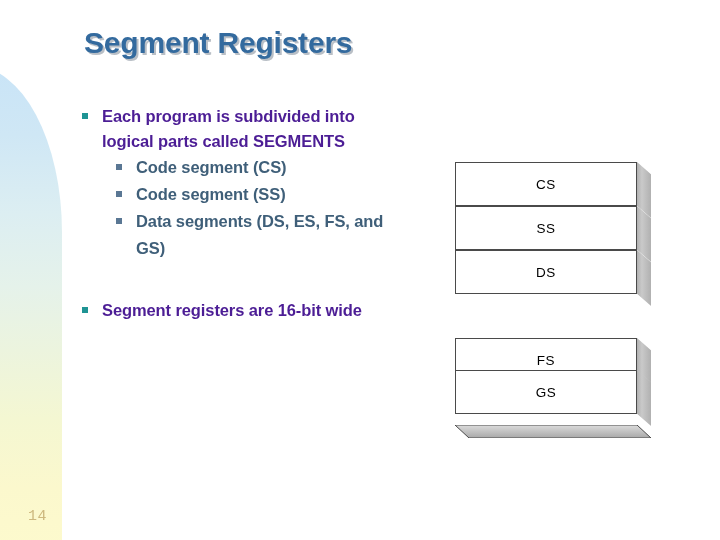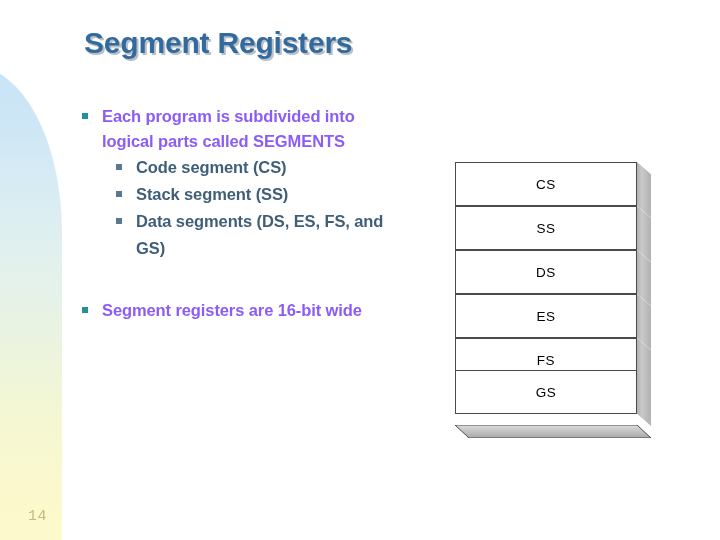--- a/index.html
+++ b/index.html
@@ -74,21 +74,21 @@
     top: 104px;
     width: 330px;
   }
 
   .bullet-l1 {
     position: relative;
     padding-left: 24px;
     margin-bottom: 0px;
     font-size: 16.5px;
     font-weight: bold;
-    color: #8b5cf6;
+    color: #4c1d95;
     line-height: 25px;
     letter-spacing: -0.1px;
   }
   .bullet-l1 > .marker {
     position: absolute;
     left: 4px;
     top: 9px;
     width: 6px;
     height: 6px;
     background: #1f9494;
@@ -209,21 +209,21 @@
     <div class="bullet-l1">
       <span class="marker"></span>
       <span>Each program is subdivided into logical parts called SEGMENTS</span>
     </div>
     <div class="bullet-l2">
       <span class="marker"></span>
       <span>Code segment (CS)</span>
     </div>
     <div class="bullet-l2">
       <span class="marker"></span>
-      <span>Stack segment (SS)</span>
+      <span>Code segment (SS)</span>
     </div>
     <div class="bullet-l2">
       <span class="marker"></span>
       <span>Data segments (DS, ES, FS, and GS)</span>
     </div>
 
     <div class="group-gap"></div>
 
 
     <div class="bullet-l1">
@@ -243,24 +243,20 @@
     <div class="reg-box" style="top:44px;">
       <div class="reg-side"></div>
       <div class="reg-face">SS</div>
     </div>
 
     <div class="reg-box" style="top:88px;text-align:center;">
       <div class="reg-side"></div>
       <div class="reg-face">DS</div>
     </div>
 
-    <div class="reg-box" style="top:132px;">
-      <div class="reg-side"></div>
-      <div class="reg-face">ES</div>
-    </div>
 
     <div class="reg-box" style="top:176px;">
       <div class="reg-side"></div>
       <div class="reg-face">FS</div>
     </div>
 
     <div class="reg-box" style="top:208px;border-radius:7px;">
       <div class="reg-side"></div>
       <div class="reg-face">GS</div>
     </div>

